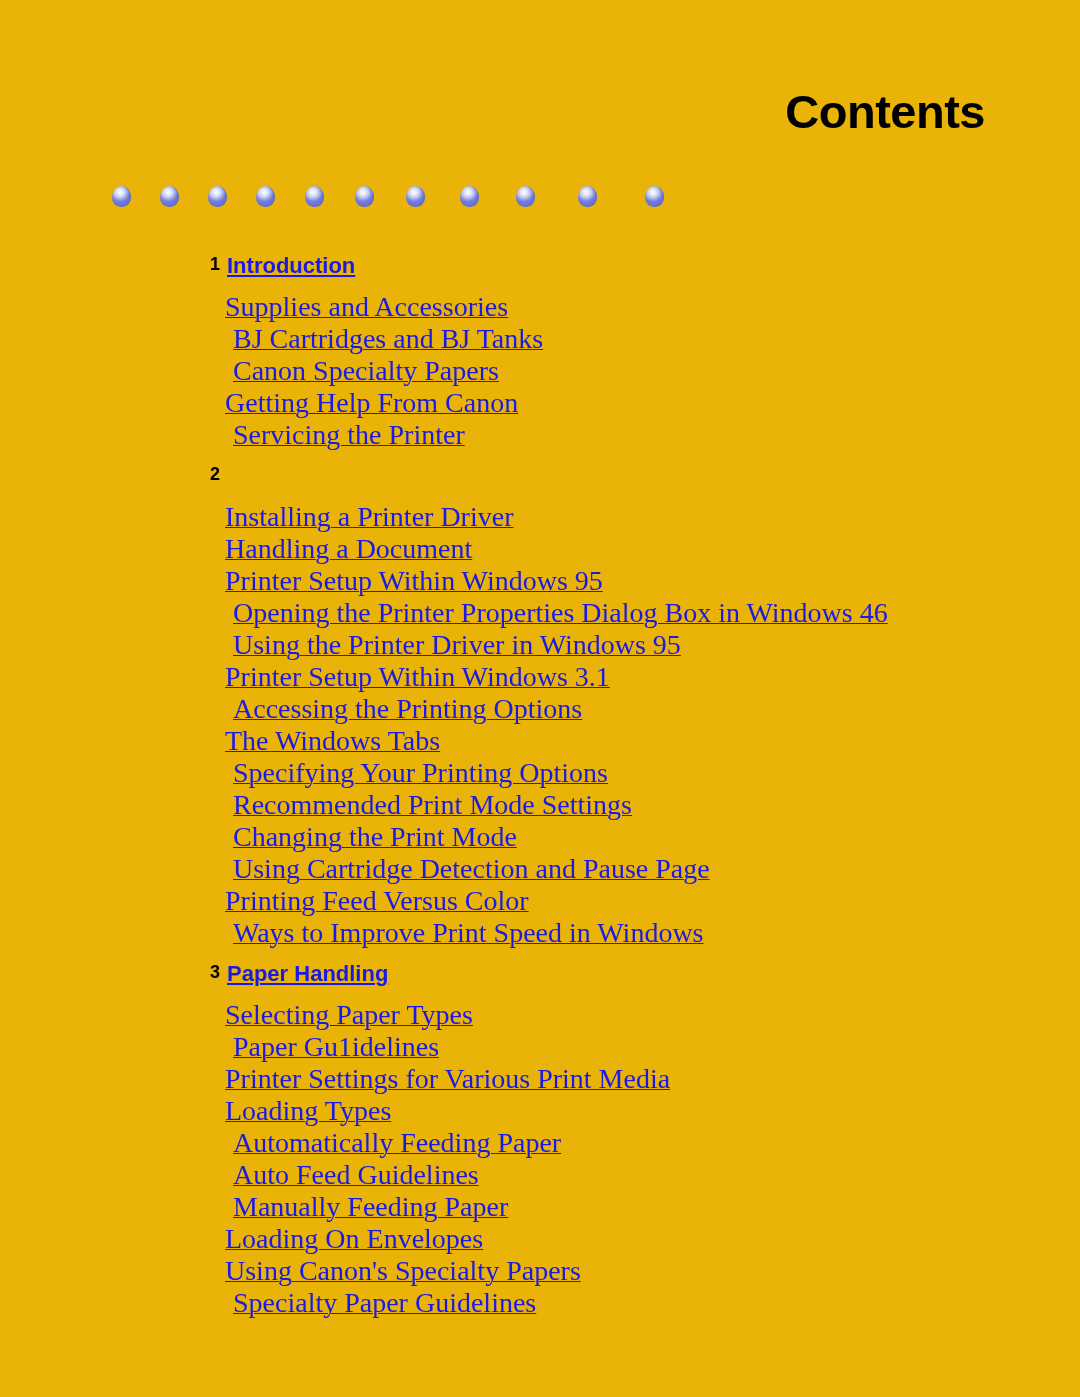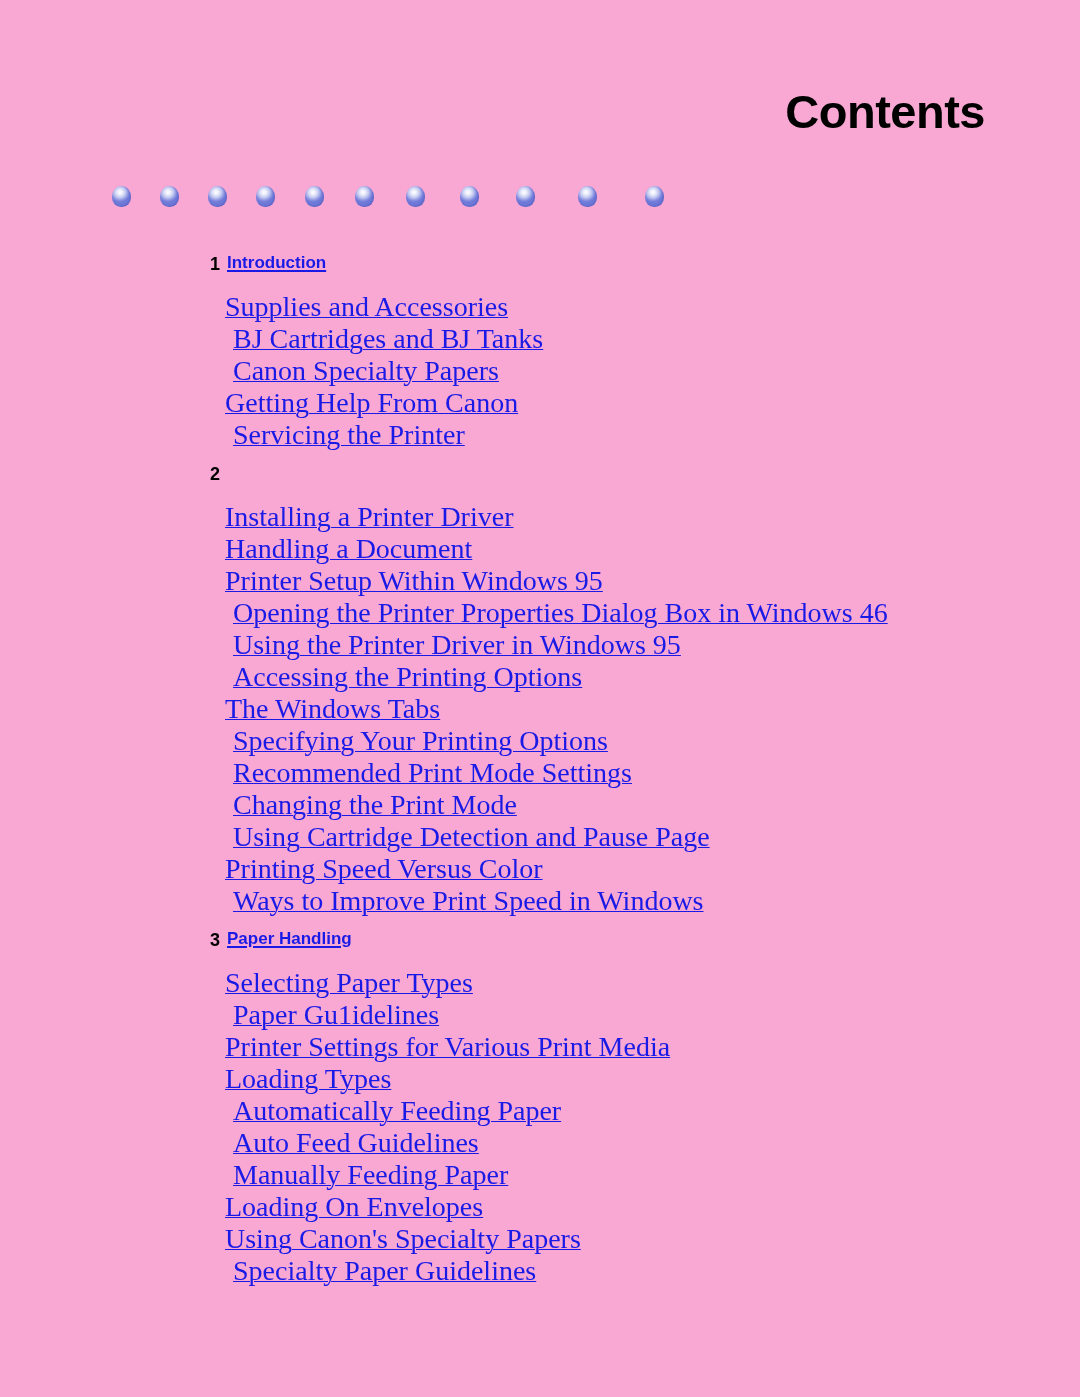--- a/index.html
+++ b/index.html
@@ -13,21 +13,21 @@
     height: 1397px;
     position: relative;
     overflow: hidden;
     font-family: "Liberation Serif", serif;
     -webkit-font-smoothing: antialiased;
   }
 
   .page {
     position: absolute;
     inset: 0;
-    background: #f9a8d4;
+    background: #eab308;
   }
 
   
   .page-title {
     position: absolute;
     right: 95px;
     top: 88px;
     font-family: "Liberation Sans", sans-serif;
     font-weight: bold;
     font-size: 47px;
@@ -87,21 +87,21 @@
     font-weight: bold;
     font-size: 18px;
     color: #000000;
   }
   .chapter-title {
     position: absolute;
     left: 227px;
     top: 5px;
     font-family: "Liberation Sans", sans-serif;
     font-weight: bold;
-    font-size: 17px;
+    font-size: 22px;
     color: #1a1ae6;
     text-decoration: underline;
     text-underline-offset: 2px;
     text-decoration-thickness: 2px;
     cursor: pointer;
   }
 
   
   .entry {
     position: absolute;
@@ -173,39 +173,42 @@
       <div class="toc-row">
         <a class="entry lvl-1">Printer Setup Within Windows 95</a>
       </div>
       <div class="toc-row">
         <a class="entry lvl-2">Opening the Printer Properties Dialog Box in Windows 46</a>
       </div>
       <div class="toc-row">
         <a class="entry lvl-2">Using the Printer Driver in Windows 95</a>
       </div>
       <div class="toc-row">
+        <a class="entry lvl-1">Printer Setup Within Windows 3.1</a>
+      </div>
+      <div class="toc-row">
         <a class="entry lvl-2">Accessing the Printing Options</a>
       </div>
       <div class="toc-row">
         <a class="entry lvl-1">The Windows Tabs</a>
       </div>
       <div class="toc-row">
         <a class="entry lvl-2">Specifying Your Printing Options</a>
       </div>
       <div class="toc-row">
         <a class="entry lvl-2">Recommended Print Mode Settings</a>
       </div>
       <div class="toc-row">
         <a class="entry lvl-2">Changing the Print Mode</a>
       </div>
       <div class="toc-row">
         <a class="entry lvl-2">Using Cartridge Detection and Pause Page</a>
       </div>
       <div class="toc-row">
-        <a class="entry lvl-1">Printing Speed Versus Color</a>
+        <a class="entry lvl-1">Printing Feed Versus Color</a>
       </div>
       <div class="toc-row">
         <a class="entry lvl-2">Ways to Improve Print Speed in Windows</a>
       </div>
       <div class="toc-row chapter gap-before">
         <span class="chapter-num">3</span>
         <a class="chapter-title">Paper Handling</a>
       </div>
       <div class="toc-row">
         <a class="entry lvl-1">Selecting Paper Types</a>

